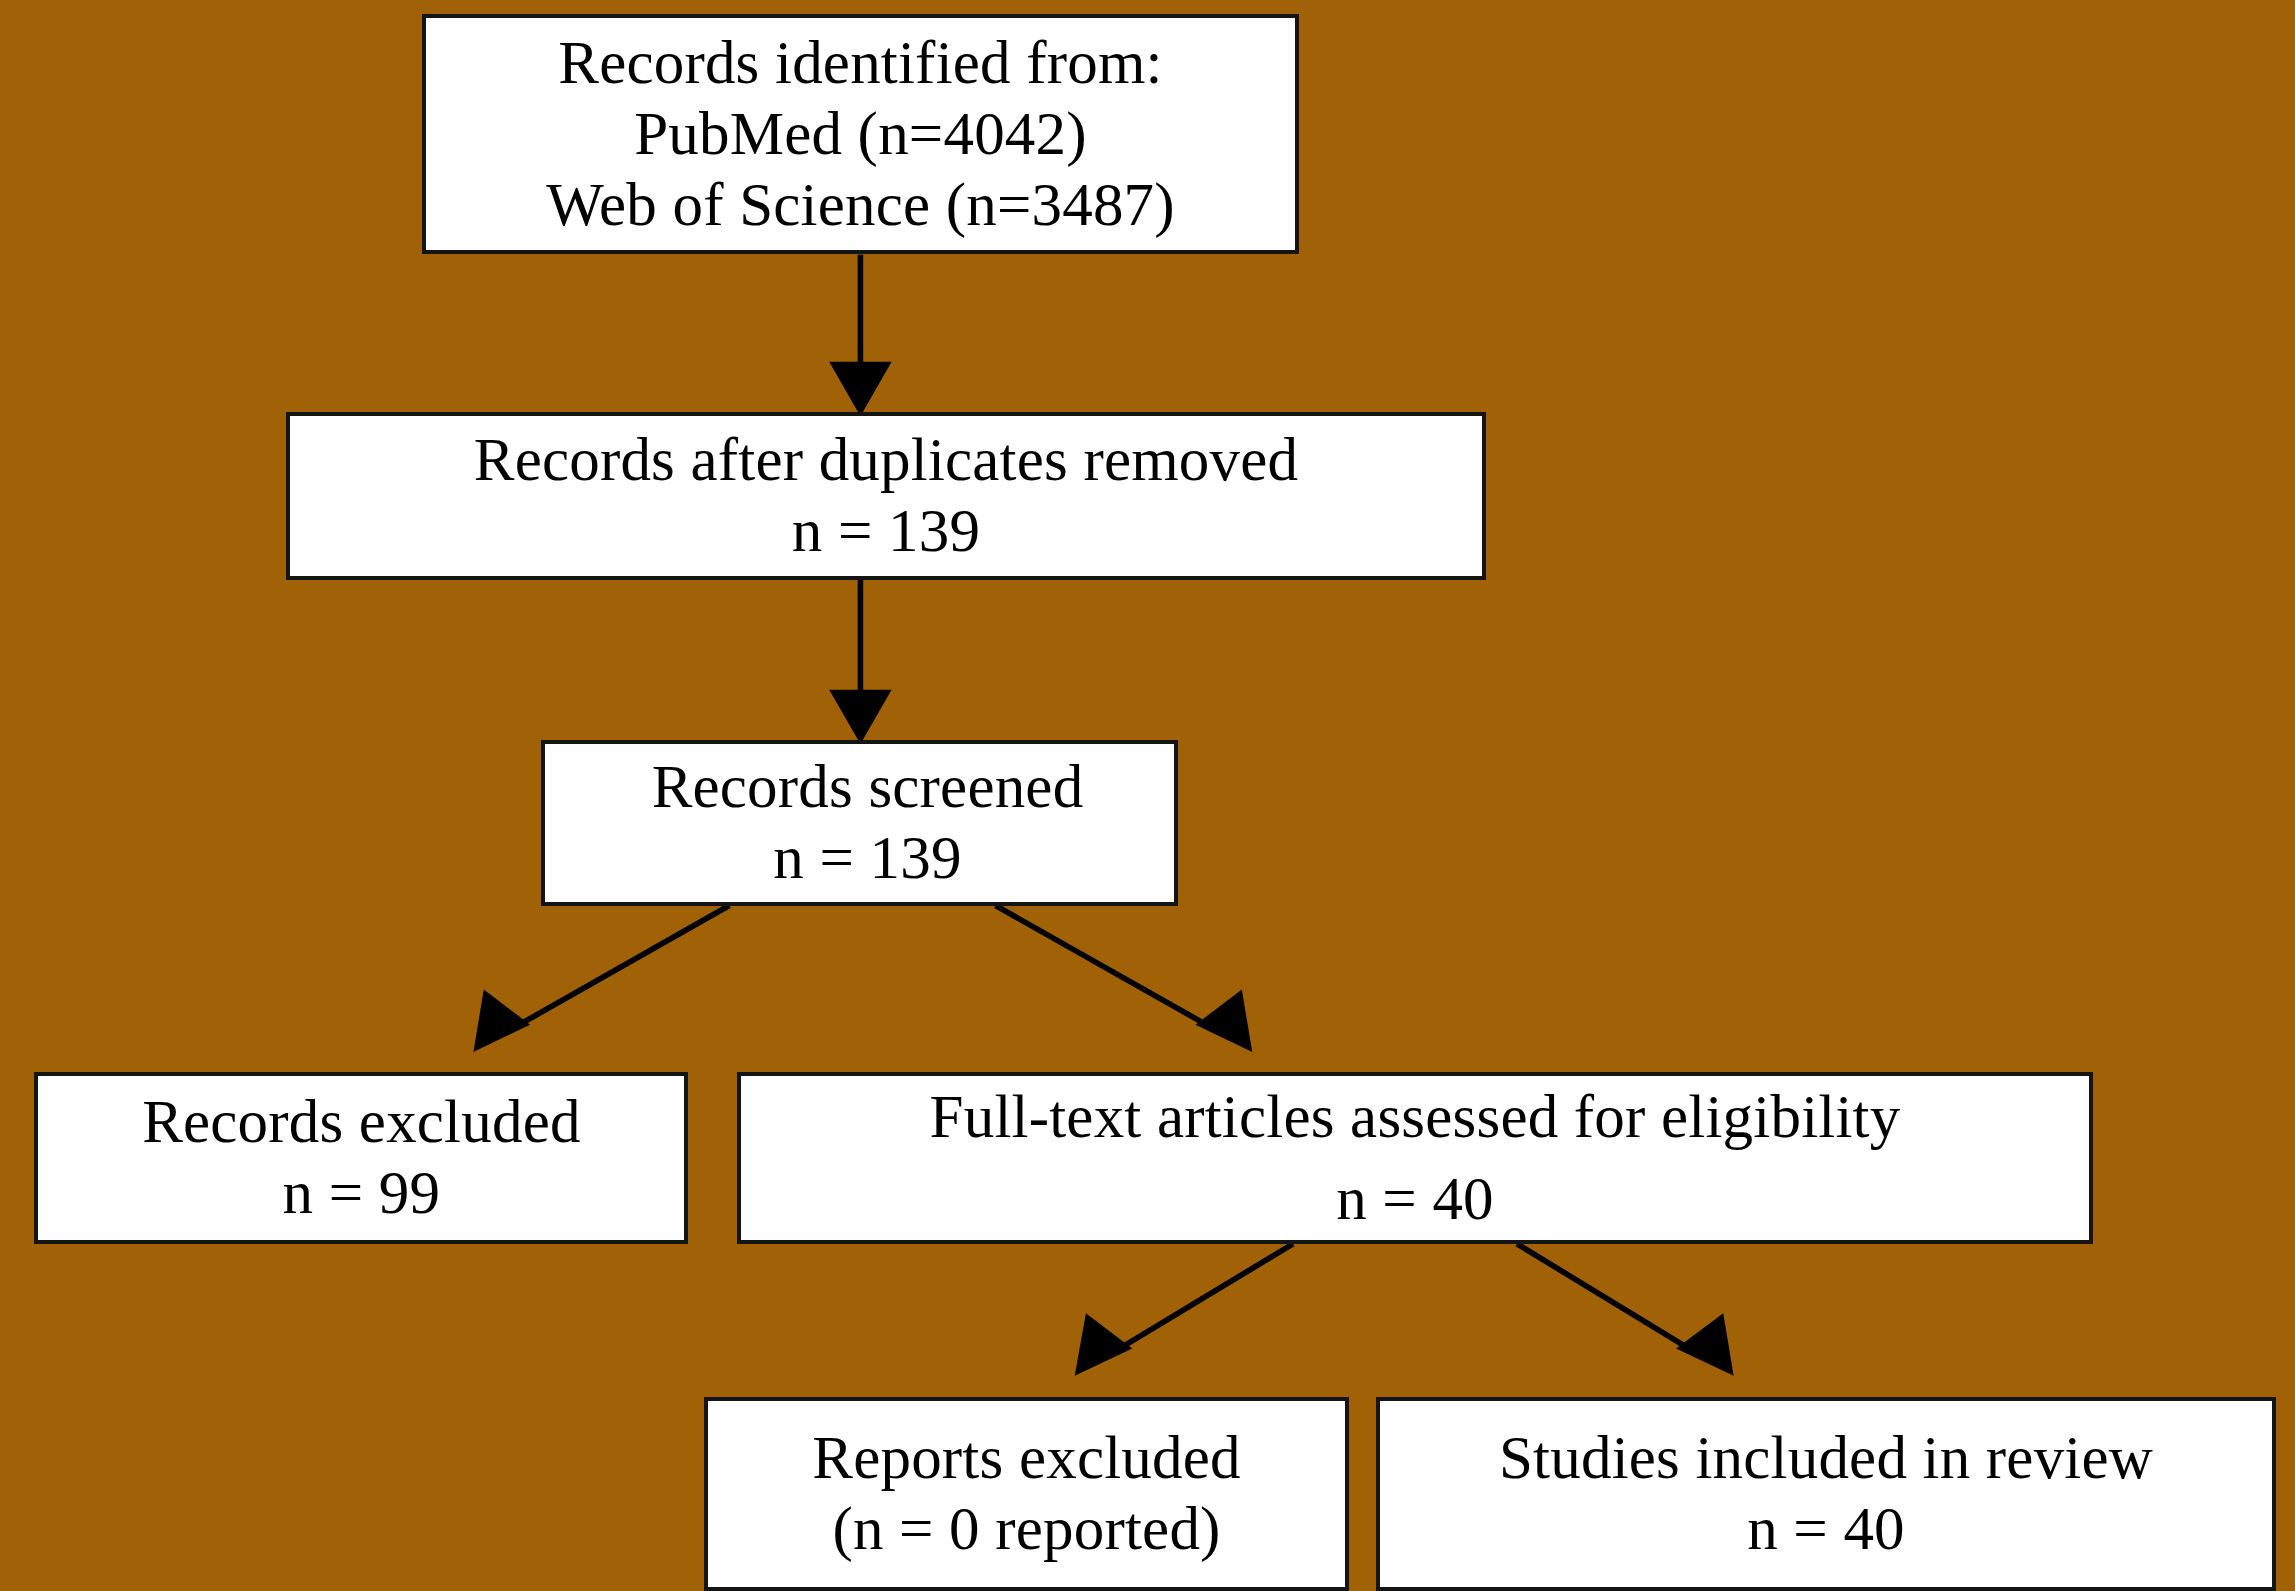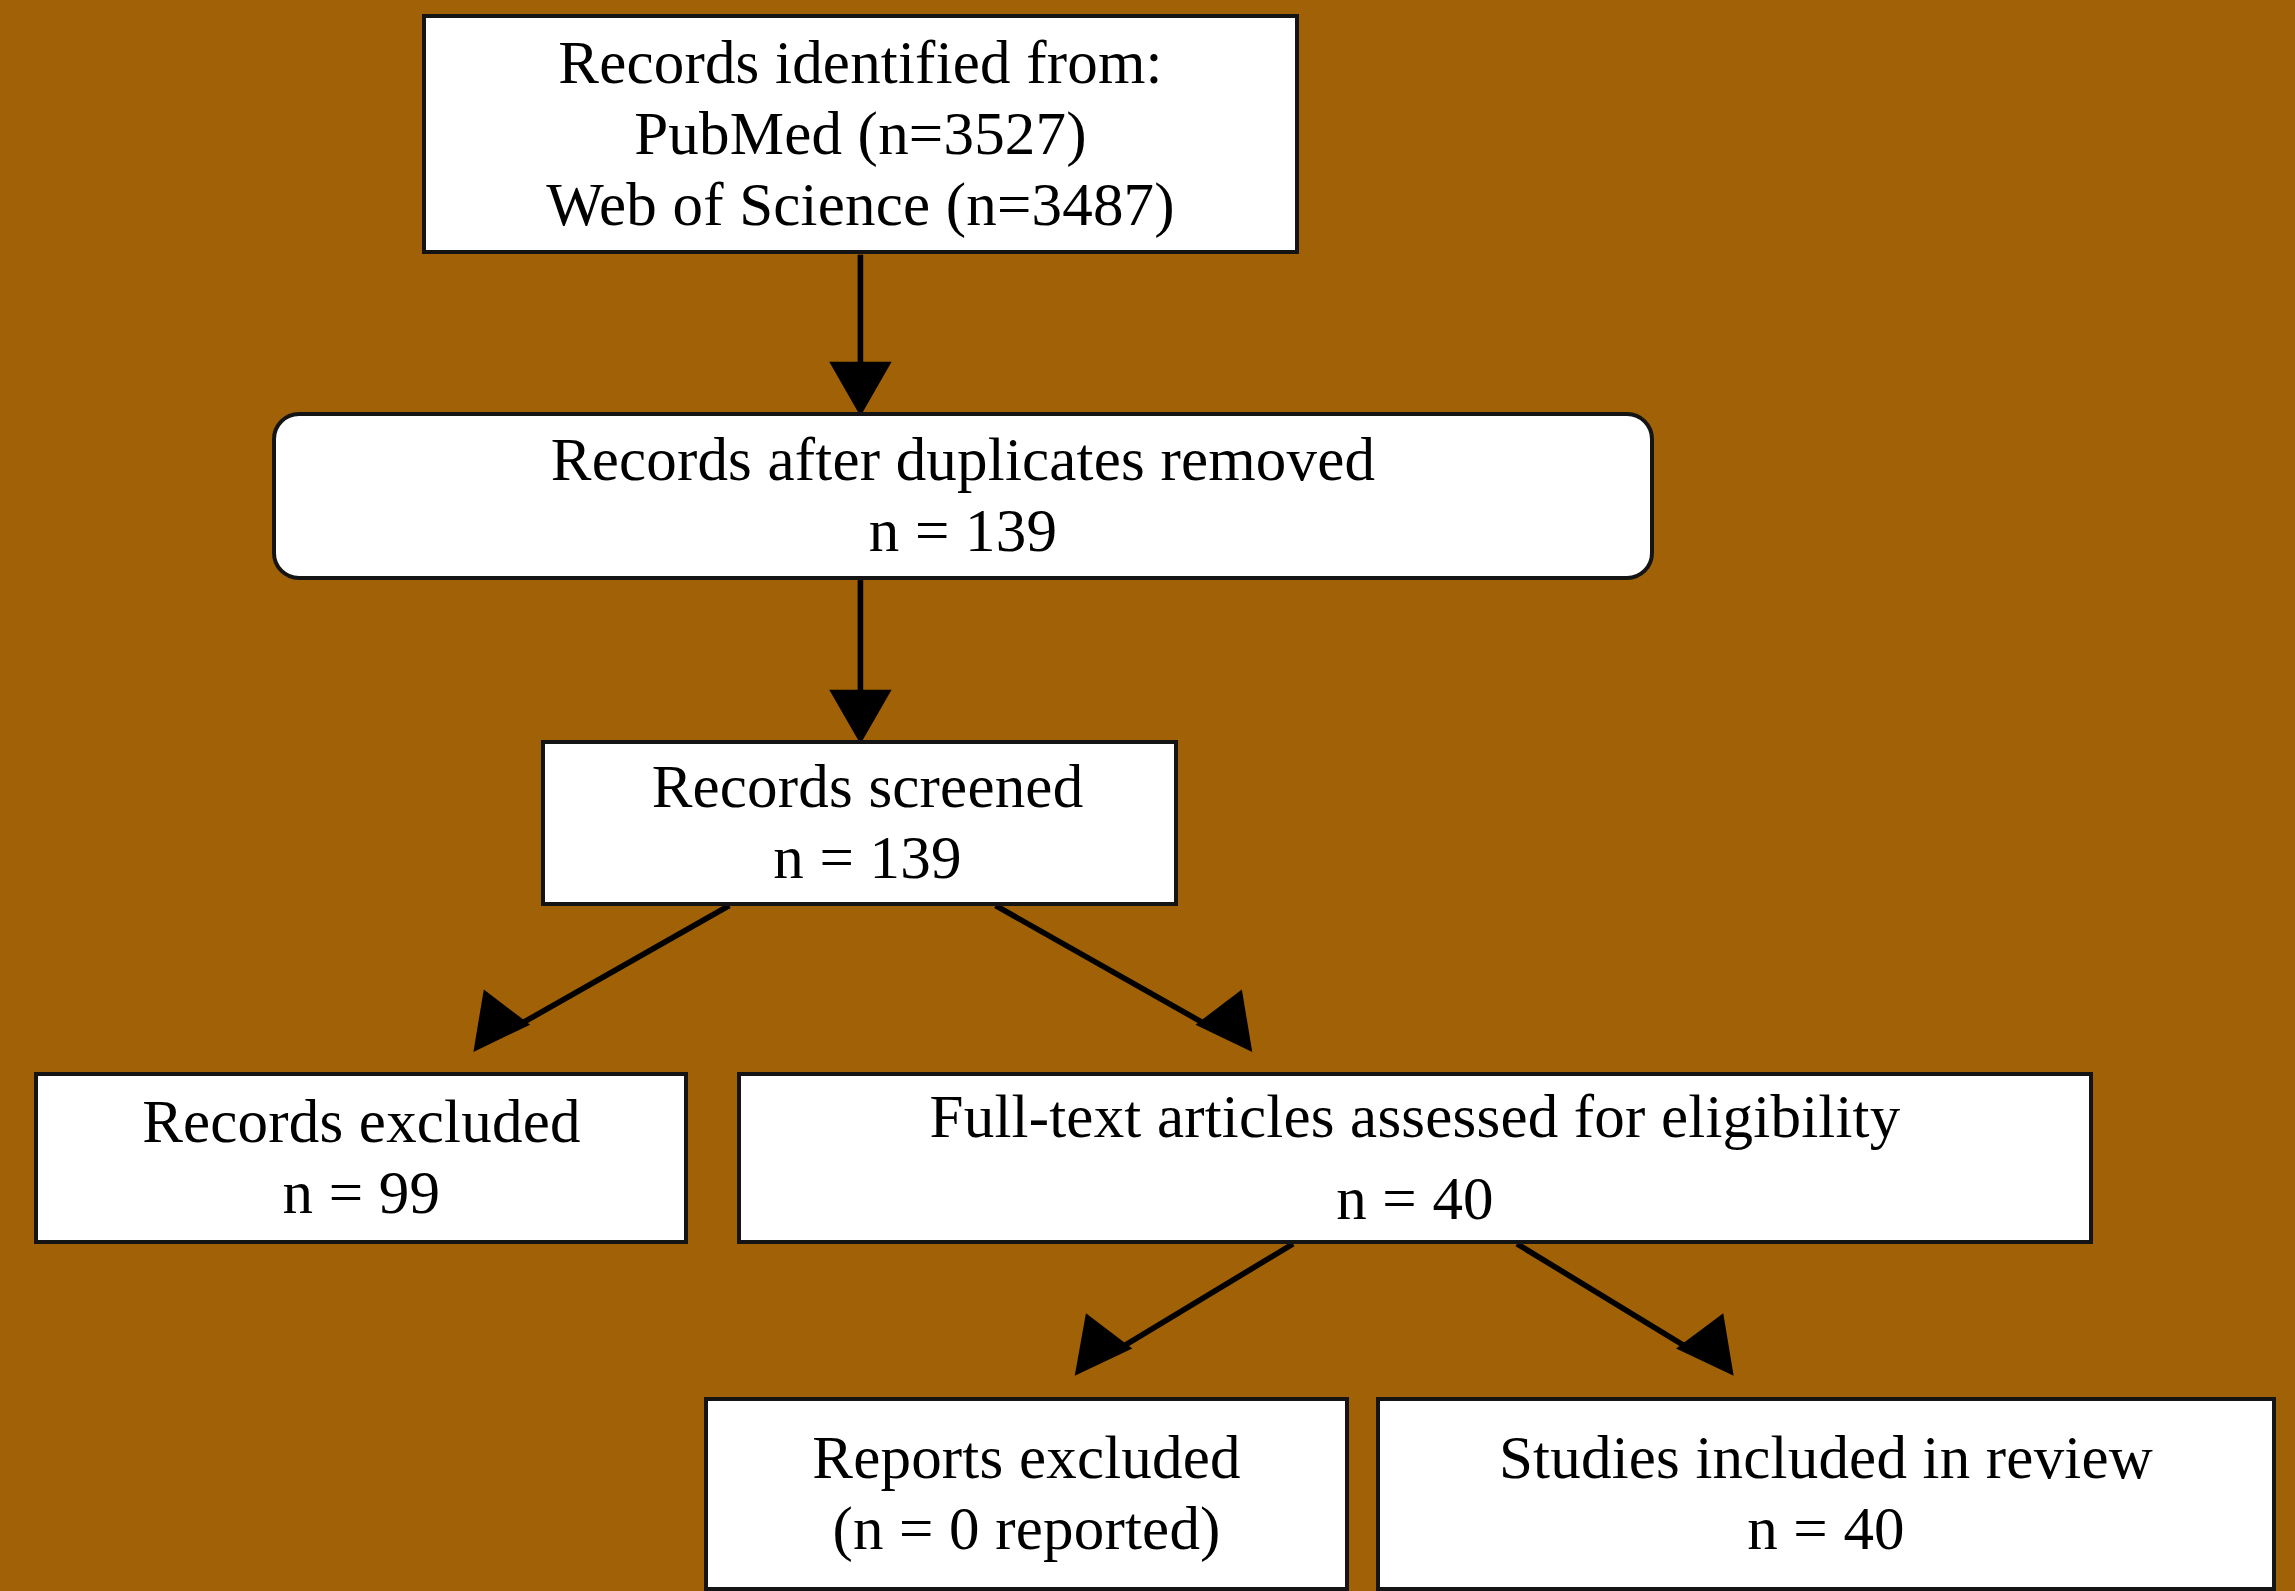--- a/index.html
+++ b/index.html
@@ -30,21 +30,21 @@
     letter-spacing: 0.2px;
   }
   .node .ln {
     display: block;
     white-space: nowrap;
     font-size: 61px;
   }
 
   
   #node-identified  { left: 422px;  top: 14.4px;   width: 877px; height: 240px; }
-  #node-duplicates  { left: 272px;  top: 412px;  width: 1382px; height: 168px; border-radius: 27px; }
+  #node-duplicates  { left: 286px;  top: 412px;  width: 1200px; height: 168px; }
   #node-screened    { left: 541px;  top: 740px;  width: 637px;  height: 166px; padding-left: 16px; }
   #node-excluded    { left: 6.4px;    top: 1072px; width: 654px;  height: 172px; margin-left: 28px; }
   #node-fulltext    { left: 737px;  top: 1072px; width: 1356px; height: 172px; gap: 11px; }
   #node-reports-exc { left: 656px;  top: 1397px; width: 645px;  height: 194px; margin-left: 48px; }
   #node-included    { left: 1376px; top: 1397px; width: 900px; height: 194px; }
 
   
   #edges {
     position: absolute;
     left: 0; top: 0;
@@ -92,21 +92,21 @@
     </g>
 
     <g>
       <line class="edge-line" x1="1897" y1="1555" x2="2122" y2="1692"></line>
       <polygon class="edge-head" points="2168,1720 2096,1686 2155,1642"></polygon>
     </g>
   </svg>
 
   <div class="node" id="node-identified">
     <span class="ln">Records identified from:</span>
-    <span class="ln">PubMed (n=3527)</span>
+    <span class="ln">PubMed (n=4042)</span>
     <span class="ln">Web of Science (n=3487)</span>
   </div>
 
   <div class="node" id="node-duplicates">
     <span class="ln">Records after duplicates removed</span>
     <span class="ln">n = 139</span>
   </div>
 
   <div class="node" id="node-screened">
     <span class="ln">Records screened</span>

